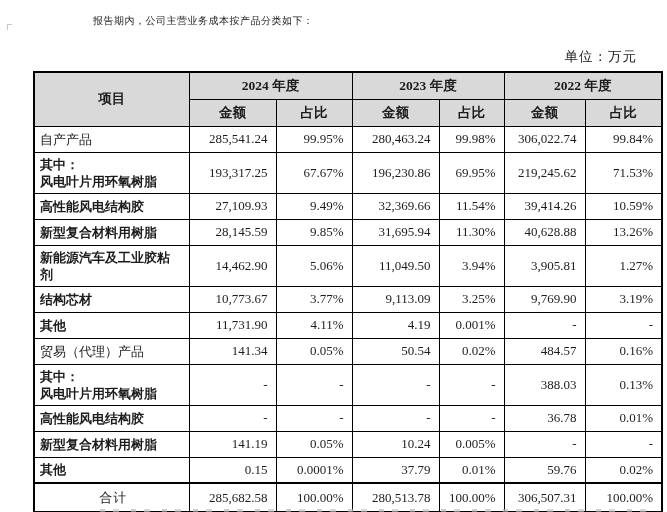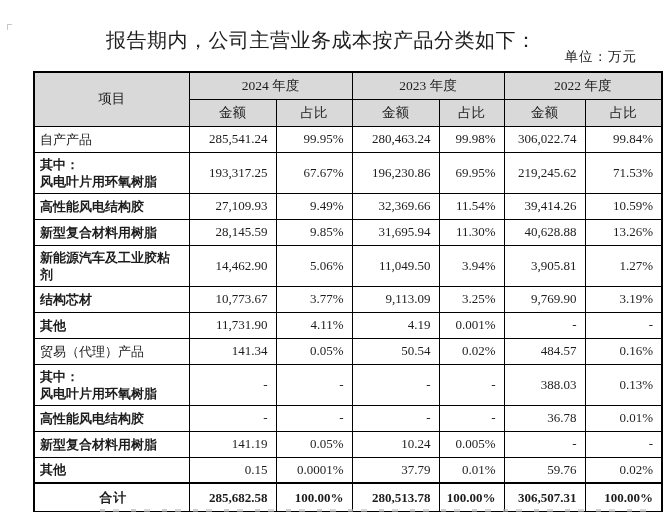--- a/index.html
+++ b/index.html
@@ -7,50 +7,50 @@
   html,body { margin:0; padding:0; }
   .page {
     position: relative;
     width: 667px; height: 512px;
     background: #ffffff;
     font-family: "Liberation Serif", "DejaVu Serif", serif;
     color: var(--text);
     overflow: hidden;
   }
   .intro {
-    position: absolute; left: 90px; top: 11px; margin: 16px;
-    font-size: 20px; letter-spacing: 0.5px; white-space: nowrap;
+    position: absolute; left: 90px; top: 11px; margin: 3px;
+    font-size: 10px; letter-spacing: 0.5px; white-space: nowrap;
   }
   .unit {
     position: absolute; right: 30px; top: 48px;
     font-size: 13.5px; letter-spacing: 1px;
   }
   table.cost {
     position: absolute; left: 33px; top: 71px;
     width: 628px;
     border-collapse: collapse;
     table-layout: fixed;
     border: 2px solid var(--border);
     font-size: 13px;
     color: var(--text);
   }
   .cost th, .cost td { border: 1px solid var(--border); padding: 0; }
   .cost thead th {
     background: var(--header-bg);
-    font-weight: normal; text-align: center;
+    font-weight: bold; text-align: center;
     font-size: 13.5px; height: 27px;
   }
   .cost tbody td, .cost tfoot td { background:#fff; }
   td.label {
     text-align: left; padding: 3px 2px 3px 5px;
     line-height: 17px; white-space: pre-line; height: 26px; font-weight: bold;
   }
   td.num { text-align: right; padding-right: 8px; height: 26px; }
   tr.bold td.label, tr.bold-all td { font-weight: normal; }
-  .cost tfoot td { border-top: 2px solid var(--border); height: 29px; font-weight: bold; }
+  .cost tfoot td { border-top: 2px solid var(--border); height: 29px; font-weight: normal; }
   td.total-label { text-align: center; white-space: normal; letter-spacing: 1px; }
   .cutoff {
     position: absolute; left: 100px; top: 509px; width: 548px; height: 3px;
     background: repeating-linear-gradient(90deg,
       #b5b5b5 0 5px, transparent 5px 13px, #c3c3c3 13px 19px, transparent 19px 31px);
     opacity: 0.65;
   }
   .speck {
     position: absolute; left: 7px; top: 24px; width: 5px; height: 6px;
     border-left: 1px solid #9a9a9a; border-top: 1px solid #9a9a9a; opacity: 0.55;

